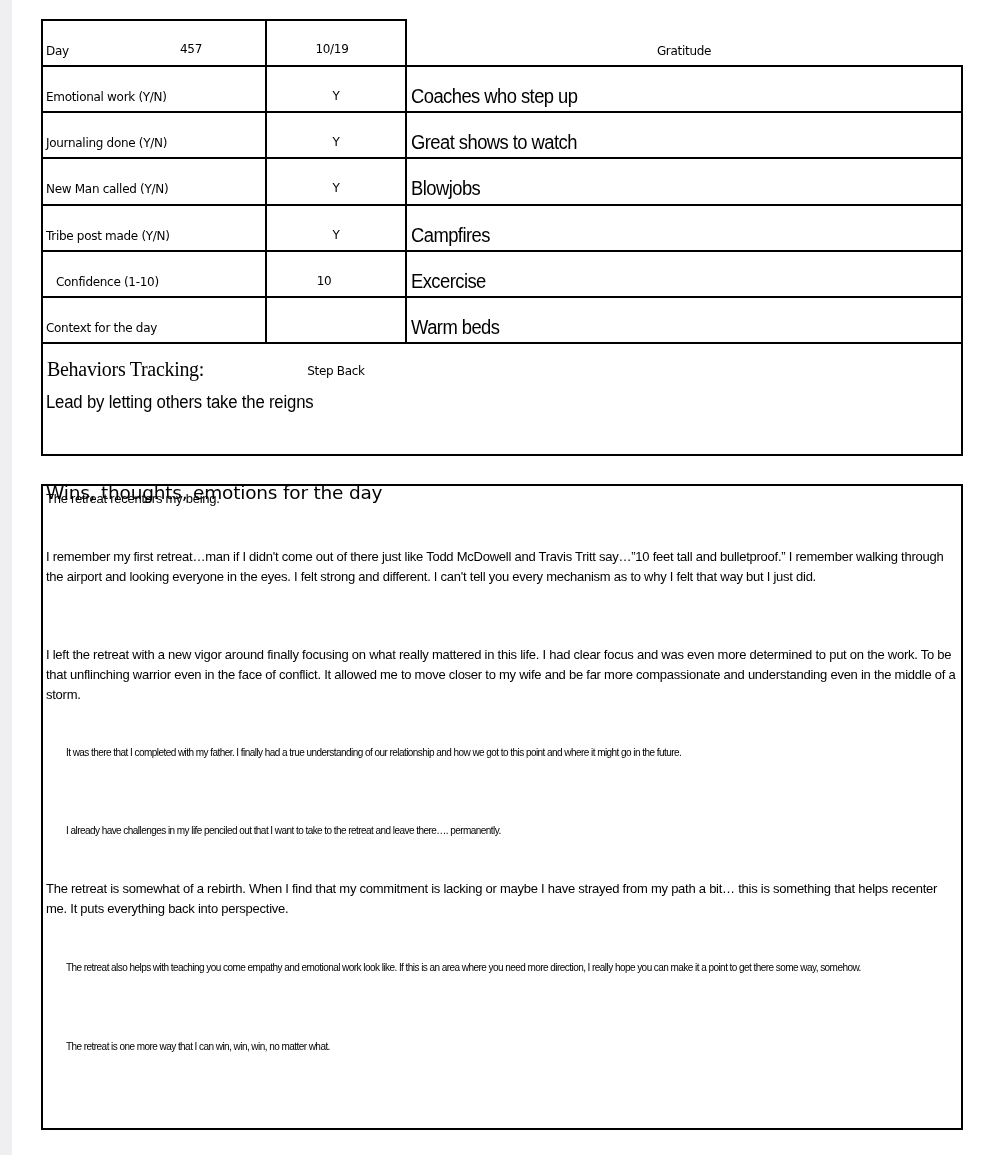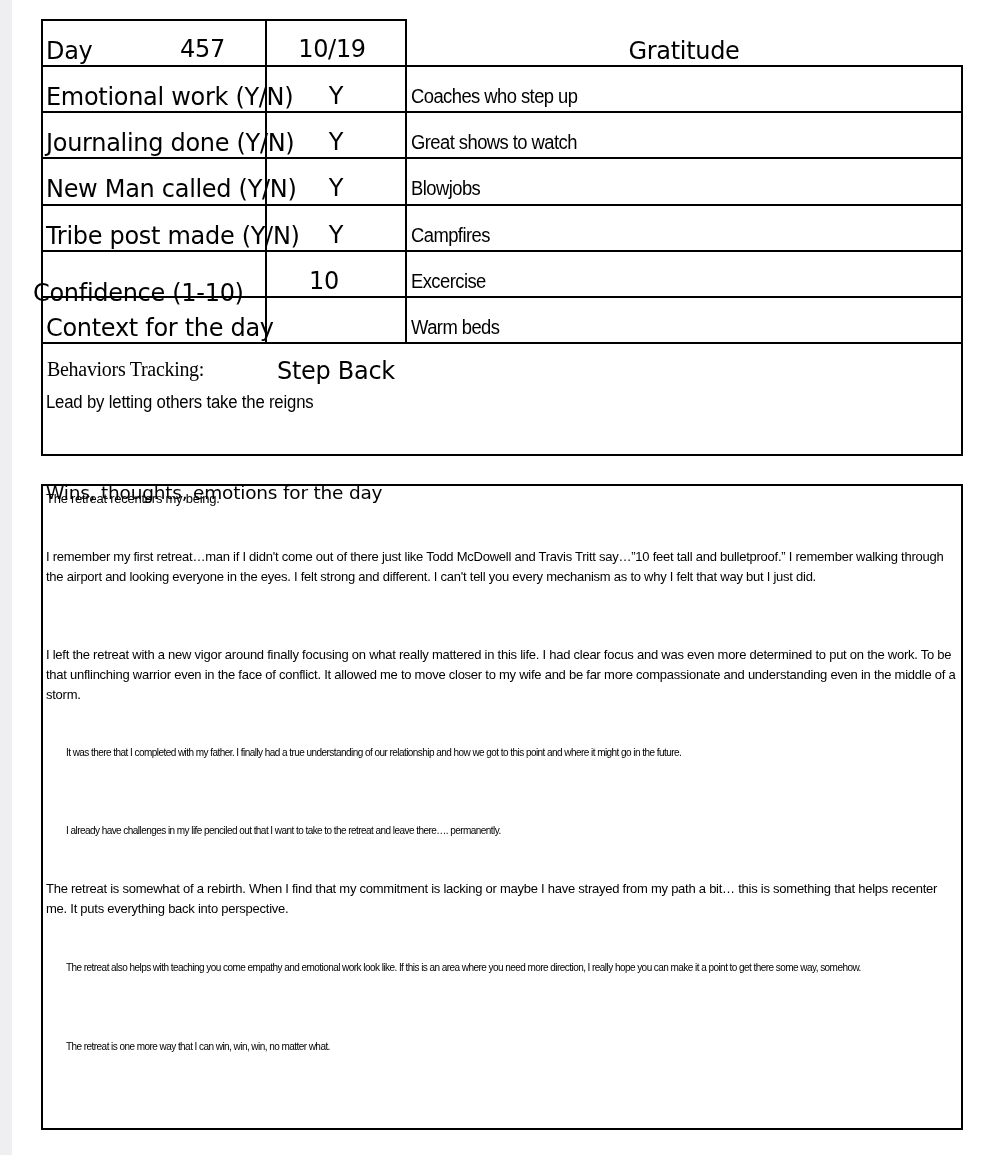--- a/index.html
+++ b/index.html
@@ -11,21 +11,21 @@
   }
   .left-strip {
     position: absolute; left: 0; top: 0; width: 12px; height: 1155px;
     background: #efeff1;
   }
   .line { position: absolute; background: #000; }
 
   
   .cell-text {
     position: absolute; white-space: nowrap;
-    font-family: "DejaVu Sans", sans-serif; font-size: 24px; line-height: 22px;
+    font-family: "DejaVu Sans", sans-serif; font-size: 12px; line-height: 22px;
     letter-spacing: -0.3px;
   }
   .cond { font-family: "Liberation Sans", sans-serif; font-size: 20px; letter-spacing: -0.6px; transform: scaleX(0.92); transform-origin: left center; }
   .center { text-align: center; }
 
   .behaviors-title {
     position: absolute; left: 47px; top: 358px;
     font-family: Liberation Serif, serif; font-size: 20px; letter-spacing: -0.3px; white-space: nowrap;
   }
   .behaviors-text {
@@ -86,21 +86,21 @@
   <div class="cell-text cond" style="left:411px; top:131px;">Great shows to watch</div>
 
   <div class="cell-text" style="left:46px; top:178px;">New Man called (Y/N)</div>
   <div class="cell-text center" style="left:267px; width:138px; top:177px;">Y</div>
   <div class="cell-text cond" style="left:411px; top:177px;">Blowjobs</div>
 
   <div class="cell-text" style="left:46px; top:225px;">Tribe post made (Y/N)</div>
   <div class="cell-text center" style="left:267px; width:138px; top:224px;">Y</div>
   <div class="cell-text cond" style="left:411px; top:224px;">Campfires</div>
 
-  <div class="cell-text" style="left:33px; top:271px;margin-top:11px;">Confidence (1-10)</div>
+  <div class="cell-text" style="left:56px; top:271px;">Confidence (1-10)</div>
   <div class="cell-text center" style="left:267px; width:114px; top:270px;">10</div>
   <div class="cell-text cond" style="left:411px; top:270px;">Excercise</div>
 
   <div class="cell-text" style="left:46px; top:317px;">Context for the day</div>
   <div class="cell-text center" style="left:267px; width:138px; top:316px;margin-top:44px;">Step Back</div>
   <div class="cell-text cond" style="left:411px; top:316px;">Warm beds</div>
 
   <div class="behaviors-title">Behaviors Tracking:</div>
   <div class="behaviors-text">Lead by letting others take the reigns</div>
 </div>

